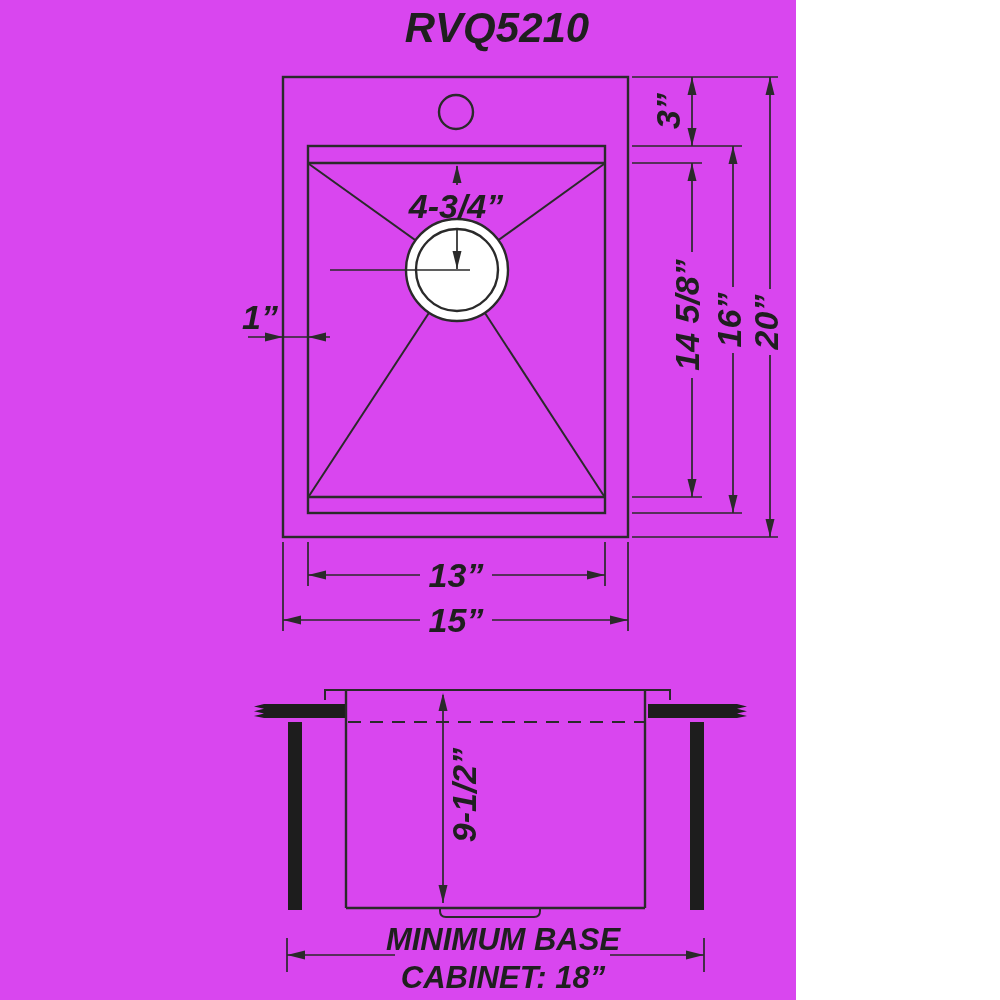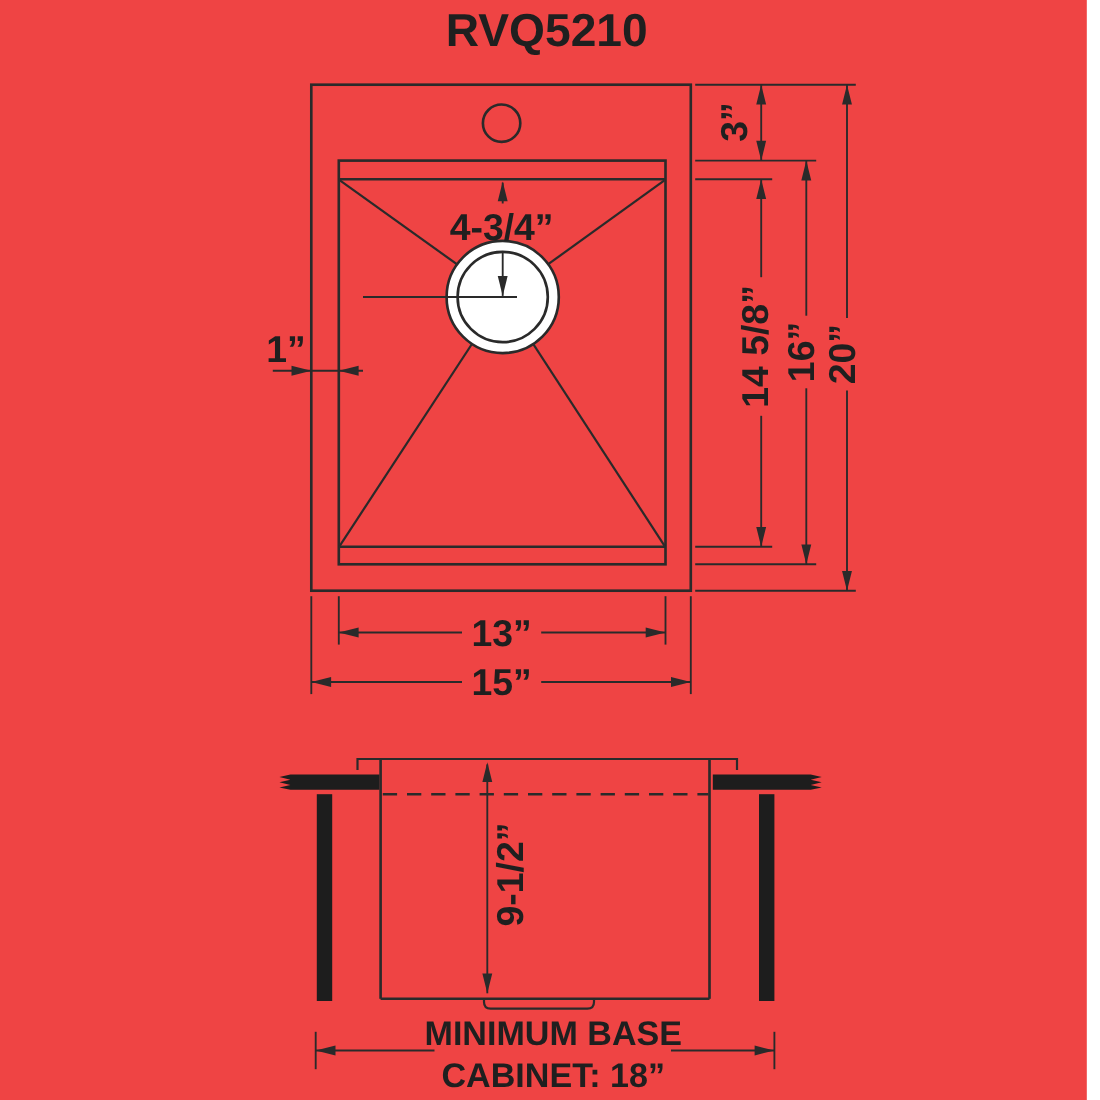--- a/index.html
+++ b/index.html
@@ -2,24 +2,25 @@
 <html><head>
 <meta charset="utf-8">
 <style>
   html, body {
     margin: 0;
     padding: 0;
     background: #ffffff;
   }
   .canvas {
     position: relative;
-    width: 988px;
+    width: 796px;
     height: 1000px;
-    background: #ef4444;
+    background: #d946ef;
     overflow: hidden;
+    font-style: italic;
   }
   svg { display: block; }
   .dwg  { stroke: #2a2a2a; stroke-width: 2.4; fill: none; }
   .dwg-thin { stroke: #2a2a2a; stroke-width: 2; fill: none; }
   .dim  { stroke: #2a2a2a; stroke-width: 1.7; fill: none; }
   .arrow { fill: #2a2a2a; stroke: none; }
   .solid { fill: #1d1d1d; stroke: none; }
   .dashed { stroke: #2a2a2a; stroke-width: 2.2; fill: none; stroke-dasharray: 13 9; }
   text {
     font-family: "Liberation Sans", "DejaVu Sans", sans-serif;

